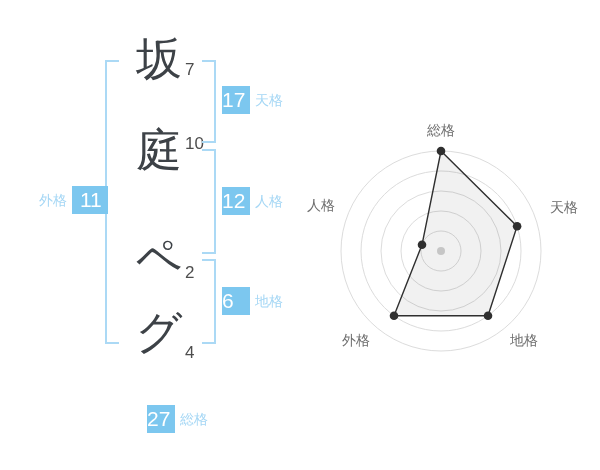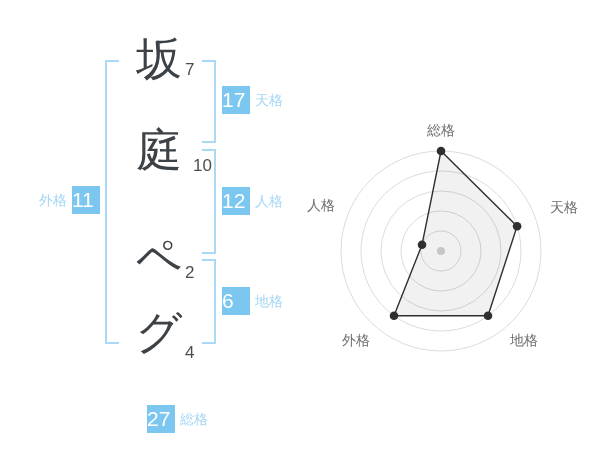--- a/index.html
+++ b/index.html
@@ -5,40 +5,40 @@
   html,body{margin:0;padding:0;background:#ffffff;}
   body{font-family:"Liberation Sans","DejaVu Sans",sans-serif;}
   #stage{position:relative;width:600px;height:470px;background:#ffffff;overflow:hidden;}
 
   
   .name-char{position:absolute;left:134px;width:50px;height:48px;line-height:48px;
              text-align:center;font-size:46px;color:#3d4247;}
   .char-0{top:35px;} .char-1{top:126px;} .char-2{top:233px;} .char-3{top:308px;}
 
   .stroke-num{position:absolute;left:185px;width:26px;font-size:17px;color:#4d4d4d;}
-  .stroke-0{top:60px;} .stroke-1{top:156px;margin-left:8px;} .stroke-2{top:263px;} .stroke-3{top:343px;}
+  .stroke-0{top:60px;} .stroke-1{top:134px;} .stroke-2{top:263px;} .stroke-3{top:343px;}
 
   
   .bracket{position:absolute;border:0 solid #abd9f5;}
   .bracket-left{left:105px;top:60px;width:12px;height:280px;
                 border-left-width:2px;border-top-width:2px;border-bottom-width:2px;}
   .bracket-right{left:202px;width:12px;
                  border-right-width:2px;border-top-width:2px;border-bottom-width:2px;}
   .bracket-tenkaku{top:60px;height:79px;}
   .bracket-jinkaku{top:149px;height:101px;}
   .bracket-chikaku{top:259px;height:81px;}
 
   
   .score-box{position:absolute;width:28px;height:28px;background:#7cc7ef;color:#ffffff;
              font-size:21px;line-height:28px;text-align:left;}
   .score-label{position:absolute;height:28px;line-height:29px;font-size:14px;color:#a5d7f5;}
   .box-tenkaku{left:222px;top:86px;}  .lbl-tenkaku{left:255px;top:86px;}
   .box-jinkaku{left:222px;top:187px;} .lbl-jinkaku{left:255px;top:187px;}
   .box-chikaku{left:222px;top:287px;} .lbl-chikaku{left:255px;top:287px;}
-  .box-gaikaku{left:72px;top:186px;}  .lbl-gaikaku{left:29px;top:186px;width:38px;text-align:right;}
+  .box-gaikaku{left:72px;top:186px;padding-left:8px;}  .lbl-gaikaku{left:29px;top:186px;width:38px;text-align:right;}
   .box-soukaku{left:147px;top:405px;} .lbl-soukaku{left:180px;top:405px;}
 
   
   #radar-wrap{position:absolute;left:301px;top:111px;width:280px;height:280px;}
   #radar-svg{position:absolute;left:0;top:0;}
   .radar-lbl{position:absolute;font-size:14px;color:#6e6e6e;white-space:nowrap;
              transform:translate(-50%,-50%);}
   .radar-lbl0{left:140px;top:20px;}
   .radar-lbl1{left:263px;top:97px;}
   .radar-lbl2{left:223px;top:230px;}

